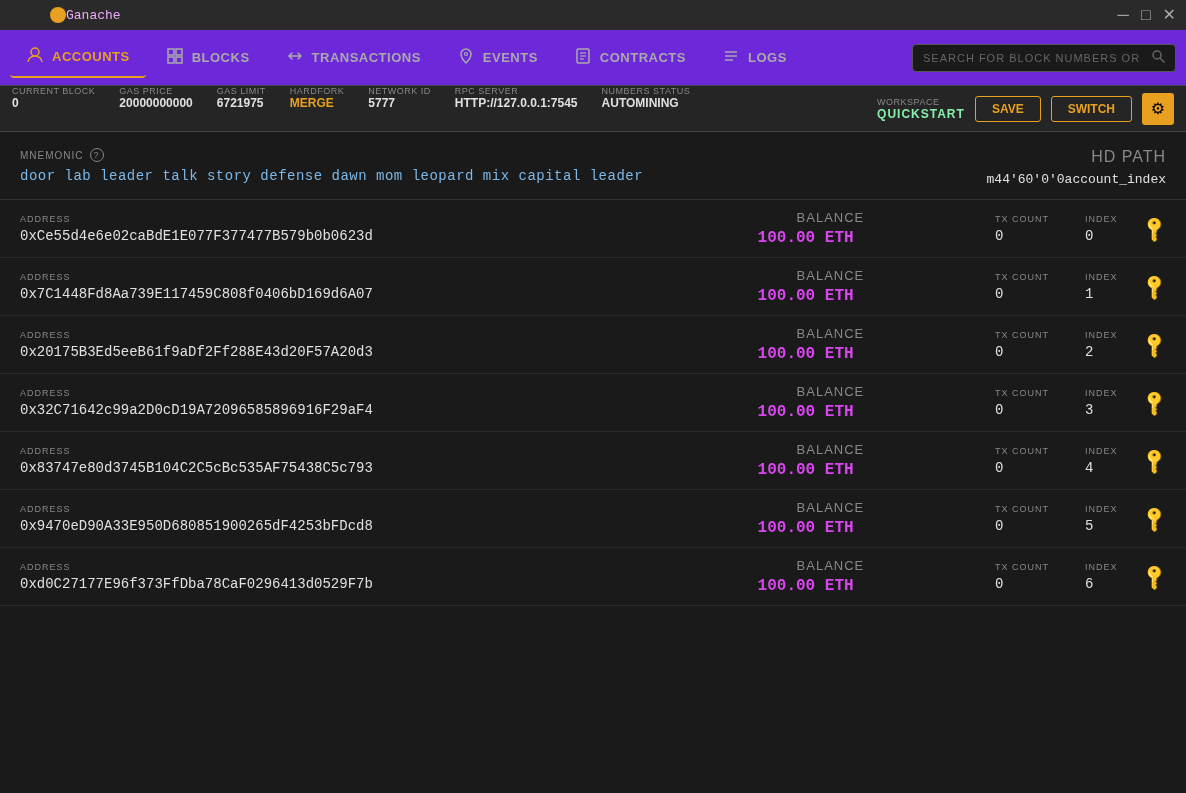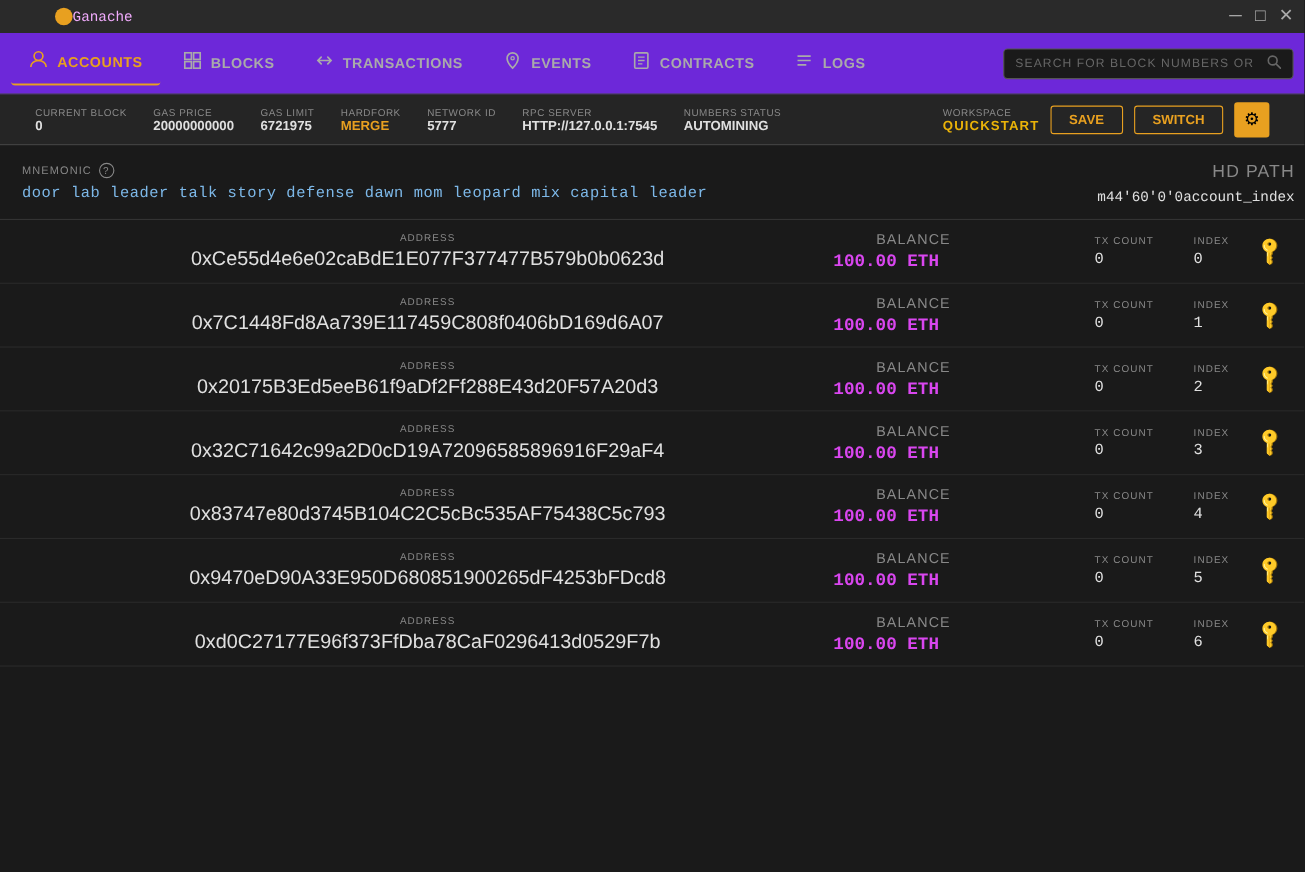--- a/index.html
+++ b/index.html
@@ -97,22 +97,21 @@
       width: 220px;
       outline: none;
       font-family: Arial, sans-serif;
     }
     .nav-search input::placeholder { color: #666; }
     
     .infobar {
       background: #252525;
       height: 46px;
       display: flex;
-      align-items: center;
-      padding: 0 32px;
+      padding: 0 12px;
       border-bottom: 1px solid #444;
       gap: 24px;
     }
     .info-item {
       display: flex;
       flex-direction: column;
     }
     .info-label {
       font-size: 9px;
       color: #888;
@@ -151,21 +150,21 @@
       height: 32px;
       font-size: 16px;
       cursor: pointer;
       border-radius: 3px;
       display: flex;
       align-items: center;
       justify-content: center;
     }
     
     .mnemonic-section {
-      padding: 16px 9px 12px 20px;
+      padding: 16px 20px 12px 20px;
       border-bottom: 1px solid #333;
       display: flex;
       justify-content: space-between;
       align-items: flex-start;
     }
     .mnemonic-left { flex: 1; }
     .mnemonic-label {
       font-size: 10px;
       color: #888;
       letter-spacing: 1px;
@@ -212,32 +211,32 @@
     .accounts-list {
       overflow-y: auto;
       height: calc(793px - 30px - 56px - 46px - 80px);
     }
     .account-row {
       border-bottom: 1px solid #2a2a2a;
       padding: 10px 20px;
       display: flex;
       align-items: center;
     }
-    .account-left { flex: 1; text-align: center; }
+    .account-left { flex: 1; }
     .account-label {
       font-size: 9px;
       color: #888;
       letter-spacing: 1px;
       font-family: Arial, sans-serif;
       margin-bottom: 4px;
     }
     .account-address {
-      font-size: 18px;
+      font-size: 14px;
       color: #e0e0e0;
-      font-family: Liberation Sans, sans-serif;
+      font-family: Liberation Mono, monospace;
     }
     .account-balance-section {
       min-width: 160px;
     }
     .balance-label {
       font-size: 13px;
       color: #888;
       letter-spacing: 1px;
       font-family: Arial, sans-serif;
       margin-bottom: 4px;
@@ -278,21 +277,21 @@
       display: inline-block;
     }
     .workspace-label {
       font-size: 9px;
       color: #888;
       letter-spacing: 0.5px;
       font-family: Arial, sans-serif;
     }
     .workspace-value {
       font-size: 12px;
-      color: #eab308;
+      color: #86efac;
       font-weight: bold;
       font-family: Arial, sans-serif;
       letter-spacing: 1px;
     }
   </style>
 </head>
 <body>
 
 <div class="titlebar">
   <div class="titlebar-left">

